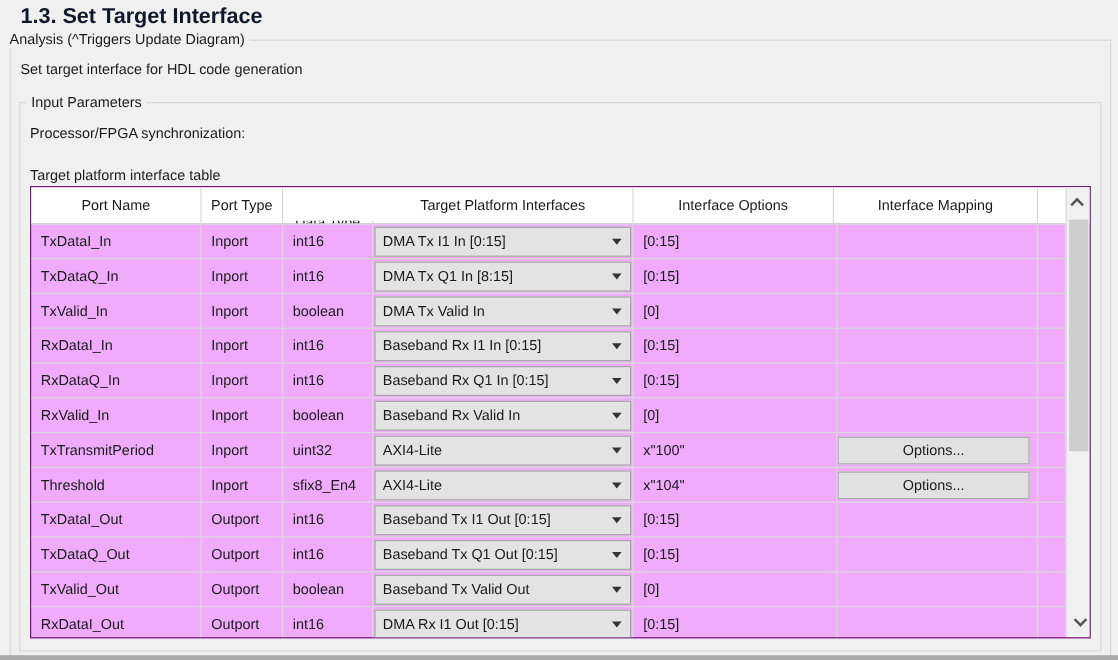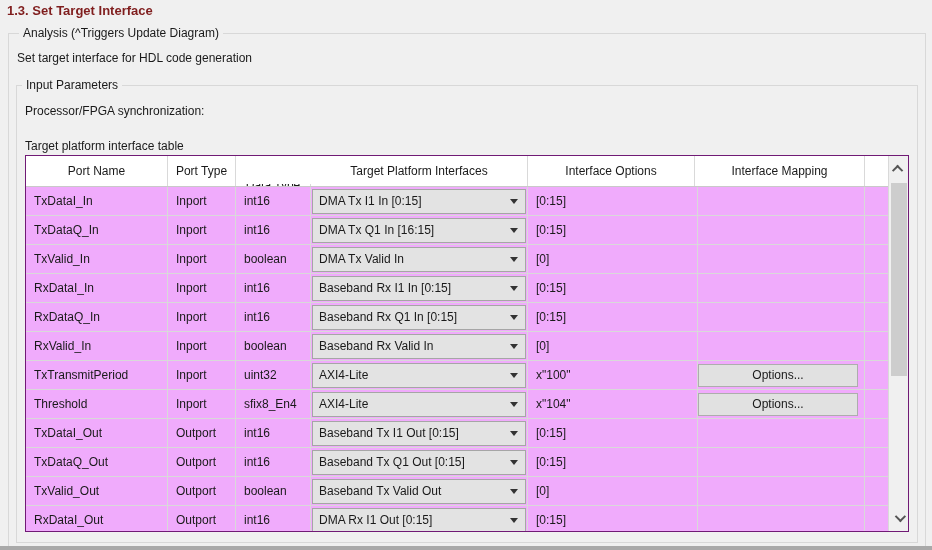--- a/index.html
+++ b/index.html
@@ -1,26 +1,26 @@
 <!DOCTYPE html>
 <html><head>
 <meta charset="utf-8">
 <style>
   html,body{margin:0;padding:0;}
   body{width:932px;height:550px;overflow:hidden;background:#f0f0f0;
        font-family:"Liberation Sans", sans-serif;font-size:12px;color:#1a1a1a;}
   .page{position:relative;width:932px;height:550px;overflow:hidden;}
 
-  .title{position:absolute;left:7px;top:3px;font-size:13px;font-weight:bold;color:#7f1d1d;}
+  .title{position:absolute;left:17px;top:3px;font-size:18px;font-weight:bold;color:#0f172a;}
 
   .groupbox{position:absolute;border:1px solid #d8d8d8;background:transparent;}
   .gb-analysis{left:8px;top:33px;width:916px;height:520px;border-bottom:none;}
   .gb-input{left:16px;top:85px;width:900px;height:456px;}
   .gb-label{position:absolute;background:#f0f0f0;padding:0 4px;white-space:nowrap;color:#1a1a1a;}
-  .lbl-analysis{left:19px;top:26px;}
+  .lbl-analysis{left:4px;top:26px;}
   .lbl-input{left:22px;top:78px;}
 
   .desc{position:absolute;left:17px;top:51px;}
   .sync-label{position:absolute;left:25px;top:104px;}
   .table-label{position:absolute;left:25px;top:139px;}
 
   .combo{position:absolute;left:222px;top:99px;width:455px;height:20px;background:#ffffff;
          border:1px solid #9a9a9a;display:flex;align-items:center;cursor:default;}
   .combo .dd-text{padding-left:6px;flex:1;white-space:nowrap;overflow:hidden;}
   .dd-arrow{width:0;height:0;border-left:4px solid transparent;border-right:4px solid transparent;
@@ -101,21 +101,21 @@
           <div class="cell c5">[0:15]</div>
           <div class="cell c6"></div>
           <div class="cell cf"></div>
         </div>
         <div class="trow">
           <div class="cell c1">TxDataQ_In</div>
           <div class="cell c2">Inport</div>
           <div class="cell c3">int16</div>
           <div class="cell c4">
             <div class="dropdown">
-              <span class="dd-text">DMA Tx Q1 In [16:15]</span>
+              <span class="dd-text">DMA Tx Q1 In [8:15]</span>
               <span class="dd-arrow"></span>
             </div>
           </div>
           <div class="cell c5">[0:15]</div>
           <div class="cell c6"></div>
           <div class="cell cf"></div>
         </div>
         <div class="trow">
           <div class="cell c1">TxValid_In</div>
           <div class="cell c2">Inport</div>

